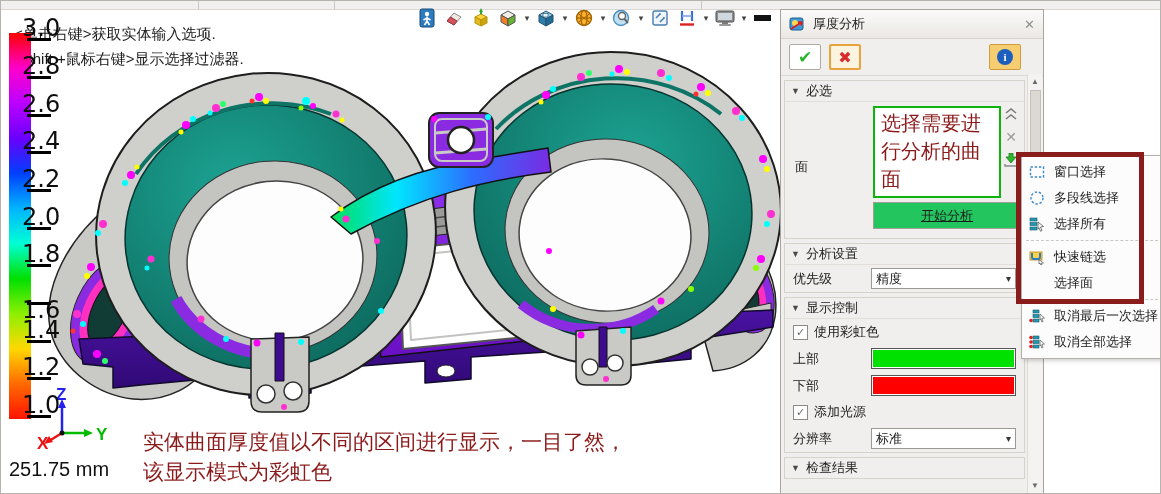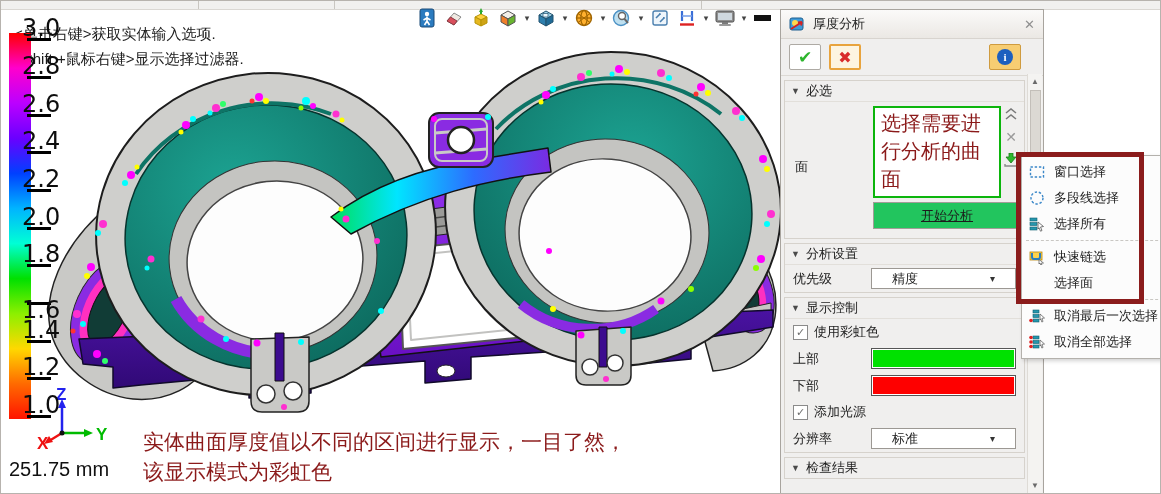--- a/index.html
+++ b/index.html
@@ -45,21 +45,21 @@
   .tooltip-box{position:absolute;left:88px;top:4px;width:112px;height:86px;border:2px solid #0cb50c;background:#fff;
                padding:1px 6px;font-size:20px;line-height:28px;color:#8B1A1A;
                font-family:"Liberation Serif","DejaVu Serif",serif;overflow:hidden;}
   .sel-icons{position:absolute;right:4px;top:6px;width:18px;display:flex;flex-direction:column;align-items:center;gap:8px;}
   .sel-x{color:#9a9a9a;font-size:14px;}
   .start-btn{position:absolute;left:88px;top:100px;width:148px;height:27px;background:#22c55e;border:1px solid #a19d97;
              display:flex;align-items:center;justify-content:center;box-sizing:border-box;text-decoration:underline;}
   .row{display:flex;align-items:center;padding:3px 8px;}
   .row .lbl{width:78px;}
   .field{flex:1;height:21px;background:#fff;border:1px solid #9c9893;display:flex;align-items:center;
-         padding:0 20px;box-sizing:border-box;position:relative;}
+         padding:0 4px;box-sizing:border-box;position:relative;}
   .field .val{flex:1;}
   .field .fdd{font-size:10px;color:#333;}
   .chk-row{display:flex;align-items:center;gap:6px;padding:4px 8px;}
   .checkbox{width:13px;height:13px;background:#fff;border:1px solid #8a8a8a;display:flex;align-items:center;
             justify-content:center;font-size:11px;color:#6e6e6e;font-weight:bold;line-height:1;}
   .swatch{flex:1;height:19px;border:1px solid #555;box-shadow:inset 0 0 0 1px #fff;}
   .slider-track{flex:1;position:relative;height:18px;}
   .slider-track .line{position:absolute;left:0;right:0;top:8px;height:2px;background:#8a8a8a;}
   .slider-handle{position:absolute;right:0;top:0;width:13px;height:18px;background:#f2f1ef;border:1px solid #8f8b86;box-sizing:border-box;}
   .panel-scroll{position:absolute;top:64px;right:1px;bottom:1px;width:14px;background:#f4f3f1;border-left:1px solid #dedbd6;}

